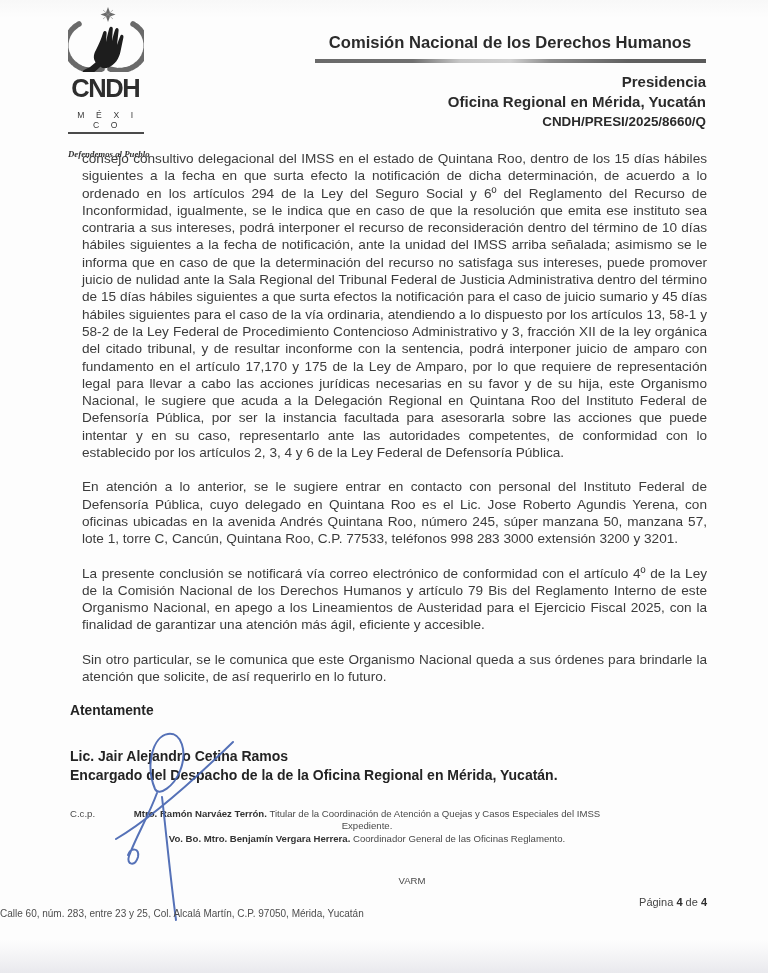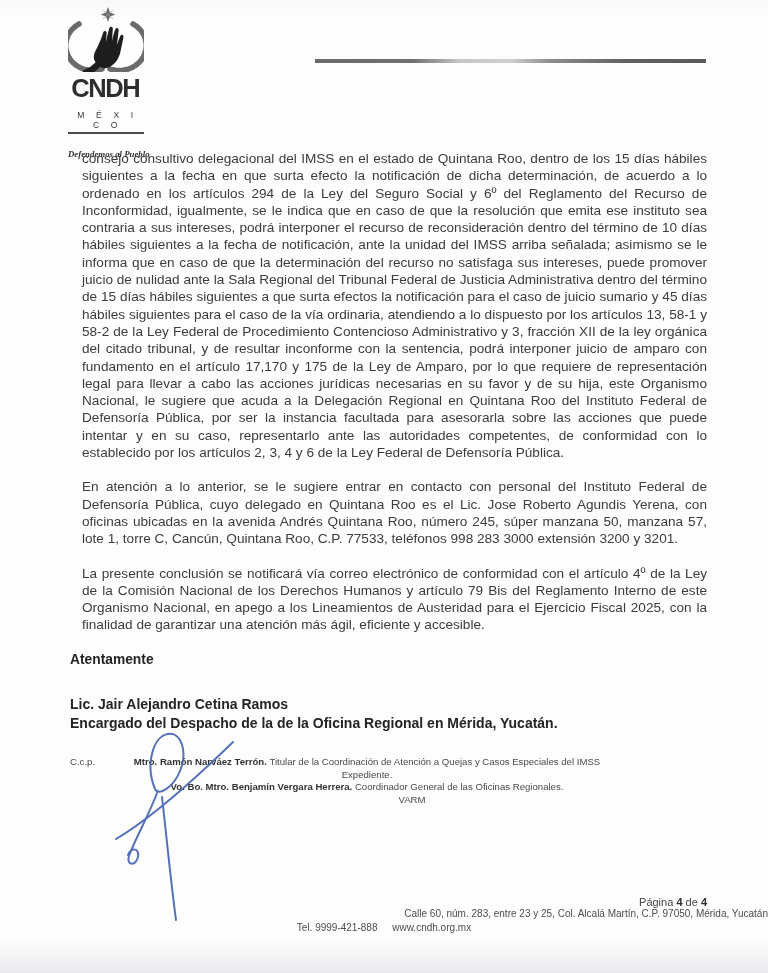--- a/index.html
+++ b/index.html
@@ -25,27 +25,27 @@
   
   .letter{position:absolute;left:70px;top:150px;width:637px;font-size:13.6px;line-height:17.3px;text-align:justify;color:#3c3c3c;}
   .letter p{margin:0 0 17px 12px;}
   .closing{font-weight:bold;color:#242424;margin-top:4px;font-size:13.8px;}
   .sig-block{margin-top:27px;font-weight:bold;color:#242424;font-size:14px;line-height:19px;text-align:left;}
   
   .ccp{position:relative;margin-top:23px;font-size:9.6px;line-height:12.6px;color:#4a4a4a;text-align:center;}
   .ccp-label{position:absolute;left:0;top:0;}
   .ccp-entries{margin-left:47px;max-width:500px;}
   .ccp-name{font-weight:bold;color:#333;}
-  .ccp-initials{margin-left:47px;}
+  .ccp-initials{margin-left:47px;margin-top:30px;}
   
   .sig-svg{position:absolute;left:95px;top:723px;pointer-events:none;}
   
   .page-num{position:absolute;right:61px;top:896px;font-size:11px;color:#444;}
   .page-num b{font-weight:bold;color:#2e2e2e;}
-  .foot-address{position:absolute;left:0;top:908px;width:768px;text-align:right;font-size:10px;color:#4d4d4d;}
+  .foot-address{position:absolute;left:0;top:908px;width:768px;text-align:left;font-size:10px;color:#4d4d4d;}
   .foot-contact{position:absolute;left:0;top:922px;width:768px;text-align:center;font-size:10px;color:#4d4d4d;}
   .foot-web{margin-left:12px;}
 </style>
 </head>
 <body>
 
 <div class="page">
 
   <div class="logo">
     <svg width="76" height="66" viewBox="0 0 76 66">
@@ -58,45 +58,52 @@
 
       <path d="M29 58 C25 54 25 49 28 44 C31 38 33.5 32 35 27 C35.8 24.3 38.8 24.6 38.6 27.3 L38 36 C39 31.5 40 26.5 41.2 22.5 C42 19.8 45 20.2 44.8 23 L44 35 C45 30.8 46 26.8 47.2 23.6 C48.2 21 51 21.8 50.6 24.5 L49 39 C50 35.8 51 32.8 52.2 30.2 C53.3 27.8 56 28.8 55.4 31.4 L52.6 45 C51 53 47 58.5 40.5 61.5 C36 63.5 32 61.5 29 58 Z" fill="#1d1d1d"></path>
       <path d="M29.5 59 C26 62.5 22 65.2 18 66.5" stroke="#1d1d1d" stroke-width="6.5" stroke-linecap="round" fill="none"></path>
     </svg>
     <div class="logo-acronym">CNDH</div>
     <div class="logo-country">M É X I C O</div>
     <div class="logo-rule"></div>
     <div class="logo-motto">Defendemos al Pueblo</div>
   </div>
 
+  <div class="org-title">Comisión Nacional de los Derechos Humanos</div>
   <div class="title-divider"></div>
 
+  <div class="hdr-right">
+    <div class="hdr-dept">Presidencia</div>
+    <div class="hdr-office">Oficina Regional en Mérida, Yucatán</div>
+    <div class="hdr-ref">CNDH/PRESI/2025/8660/Q</div>
+  </div>
 
   <div class="letter">
     <p>consejo consultivo delegacional del IMSS en el estado de Quintana Roo, dentro de los 15 días hábiles siguientes a la fecha en que surta efecto la notificación de dicha determinación, de acuerdo a lo ordenado en los artículos 294 de la Ley del Seguro Social y 6º del Reglamento del Recurso de Inconformidad, igualmente, se le indica que en caso de que la resolución que emita ese instituto sea contraria a sus intereses, podrá interponer el recurso de reconsideración dentro del término de 10 días hábiles siguientes a la fecha de notificación, ante la unidad del IMSS arriba señalada; asimismo se le informa que en caso de que la determinación del recurso no satisfaga sus intereses, puede promover juicio de nulidad ante la Sala Regional del Tribunal Federal de Justicia Administrativa dentro del término de 15 días hábiles siguientes a que surta efectos la notificación para el caso de juicio sumario y 45 días hábiles siguientes para el caso de la vía ordinaria, atendiendo a lo dispuesto por los artículos 13, 58-1 y 58-2 de la Ley Federal de Procedimiento Contencioso Administrativo y 3, fracción XII de la ley orgánica del citado tribunal, y de resultar inconforme con la sentencia, podrá interponer juicio de amparo con fundamento en el artículo 17,170 y 175 de la Ley de Amparo, por lo que requiere de representación legal para llevar a cabo las acciones jurídicas necesarias en su favor y de su hija, este Organismo Nacional, le sugiere que acuda a la Delegación Regional en Quintana Roo del Instituto Federal de Defensoría Pública, por ser la instancia facultada para asesorarla sobre las acciones que puede intentar y en su caso, representarlo ante las autoridades competentes, de conformidad con lo establecido por los artículos 2, 3, 4 y 6 de la Ley Federal de Defensoría Pública.</p>
     <p>En atención a lo anterior, se le sugiere entrar en contacto con personal del Instituto Federal de Defensoría Pública, cuyo delegado en Quintana Roo es el Lic. Jose Roberto Agundis Yerena, con oficinas ubicadas en la avenida Andrés Quintana Roo, número 245, súper manzana 50, manzana 57, lote 1, torre C, Cancún, Quintana Roo, C.P. 77533, teléfonos 998 283 3000 extensión 3200 y 3201.</p>
     <p>La presente conclusión se notificará vía correo electrónico de conformidad con el artículo 4º de la Ley de la Comisión Nacional de los Derechos Humanos y artículo 79 Bis del Reglamento Interno de este Organismo Nacional, en apego a los Lineamientos de Austeridad para el Ejercicio Fiscal 2025, con la finalidad de garantizar una atención más ágil, eficiente y accesible.</p>
+    <p>Sin otro particular, se le comunica que este Organismo Nacional queda a sus órdenes para brindarle la atención que solicite, de así requerirlo en lo futuro.</p>
 
     <div class="closing">Atentamente</div>
 
     <div class="sig-block">
       <div>Lic. Jair Alejandro Cetina Ramos</div>
       <div>Encargado del Despacho de la de la Oficina Regional en Mérida, Yucatán.</div>
     </div>
 
     <div class="ccp">
       <span class="ccp-label">C.c.p.</span>
       <div class="ccp-entries">
         <div>
           <span class="ccp-name">Mtro. Ramón Narváez Terrón.</span>
           <span>Titular de la Coordinación de Atención a Quejas y Casos Especiales del IMSS Expediente.</span>
         </div>
         <div>
           <span class="ccp-name">Vo. Bo. Mtro. Benjamín Vergara Herrera.</span>
-          <span>Coordinador General de las Oficinas Regionales.</span>
+          <span>Coordinador General de las Oficinas Reglamento.</span>
         </div>
       </div>
       <div class="ccp-initials">VARM</div>
     </div>
   </div>
 
   <svg class="sig-svg" width="160" height="202" viewBox="0 0 160 202">
     <g fill="none" stroke="#4766b2" stroke-width="2" stroke-linecap="round" opacity="0.92">
       <path d="M60 66 C50 42 58 13 73 11 C86 9 93 28 85 48 C79 63 64 74 60 66 Z"></path>
       <path d="M21 116 C55 96 100 56 138 19"></path>
@@ -105,18 +112,14 @@
     </g>
   </svg>
 
   <div class="page-num">
     <span>Página</span>
     <b>4</b>
     <span>de</span>
     <b>4</b>
   </div>
   <div class="foot-address">Calle 60, núm. 283, entre 23 y 25, Col. Alcalá Martín, C.P. 97050, Mérida, Yucatán</div>
-  <div class="foot-contact">
-    <span>Tel. 9999-421-888</span>
-    <span class="foot-web">www.cndh.org.mx</span>
-  </div>
 
 </div>
 
 </body></html>

